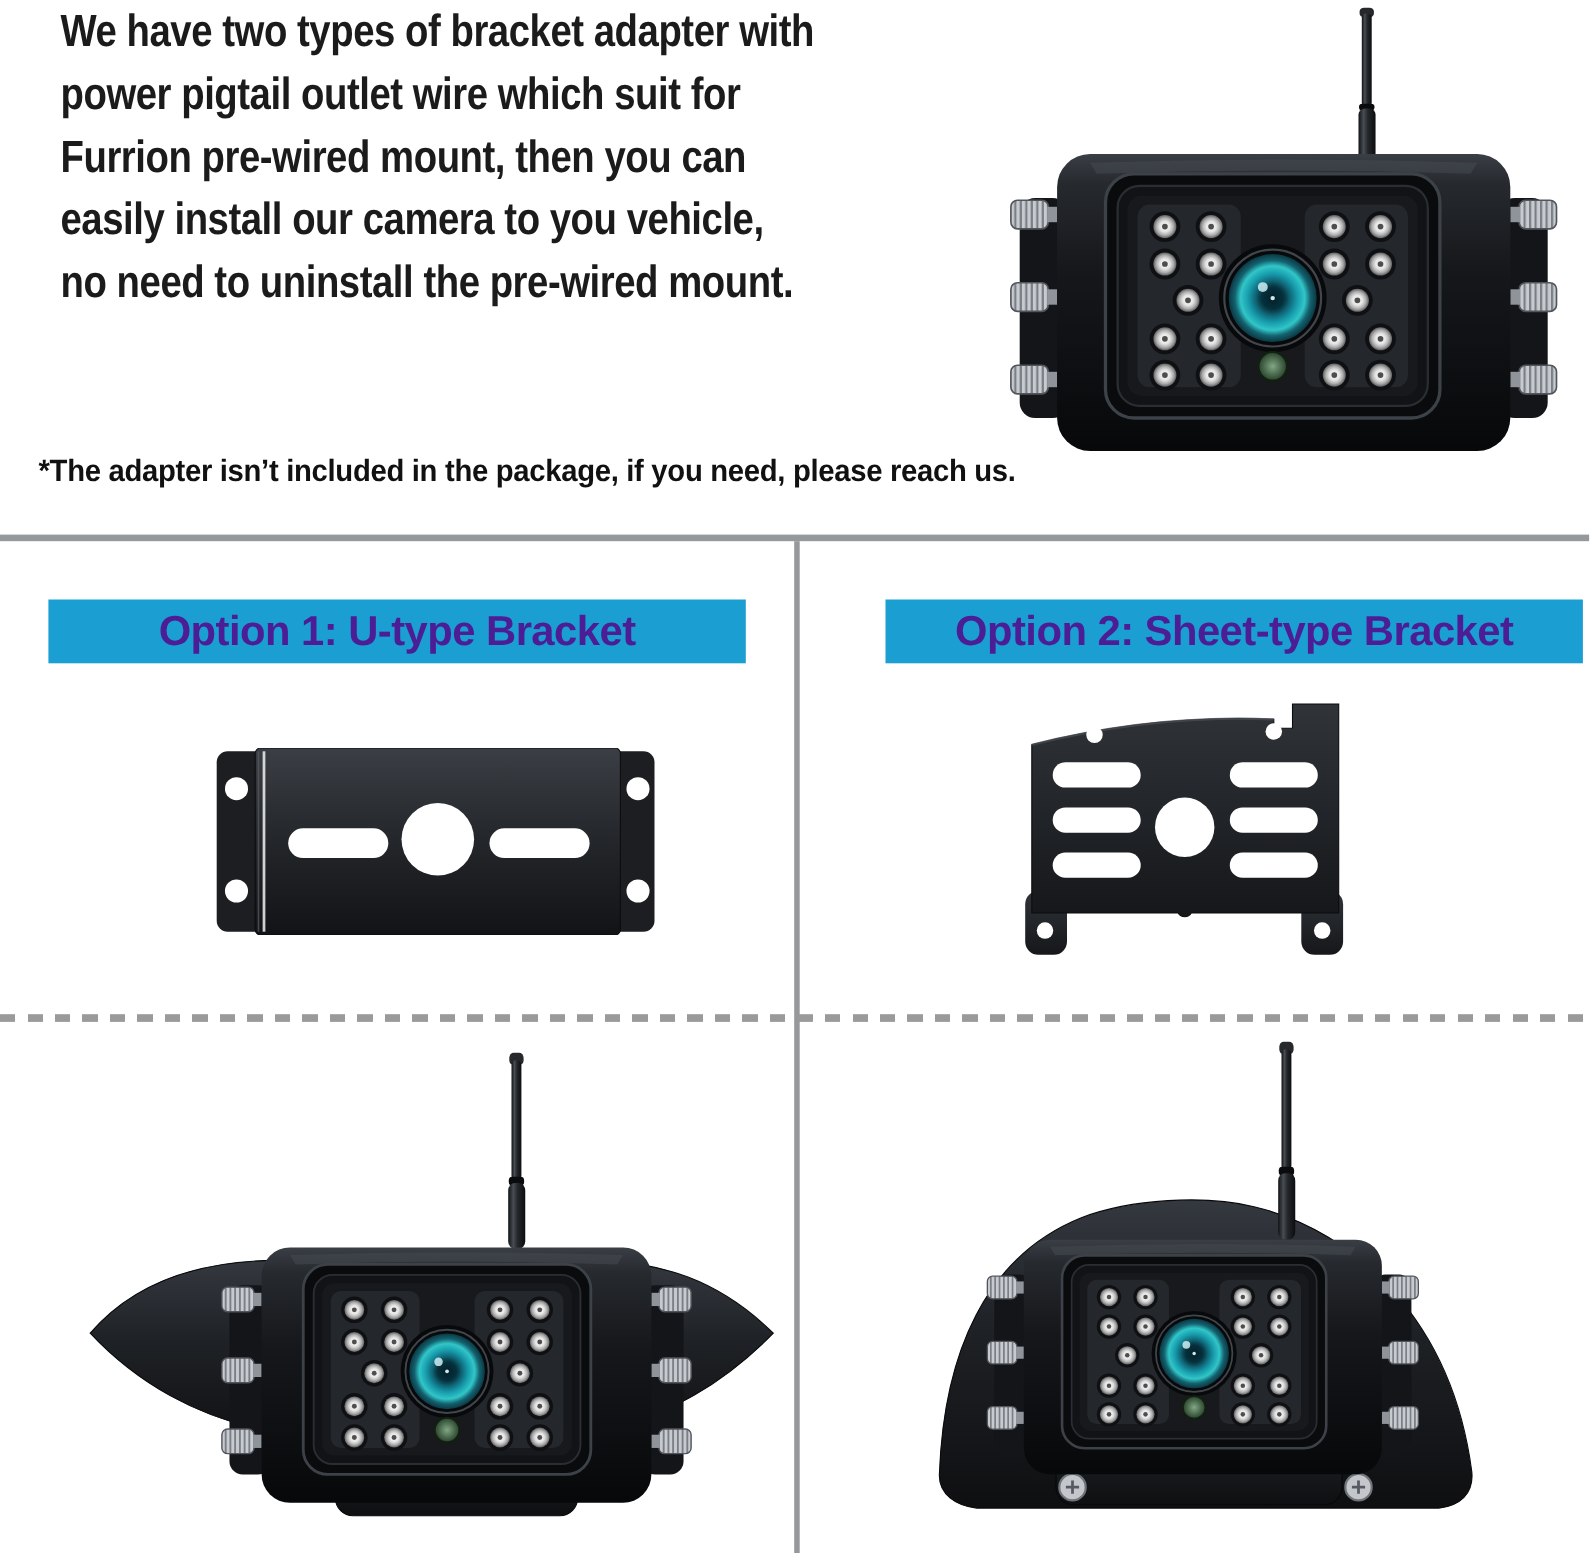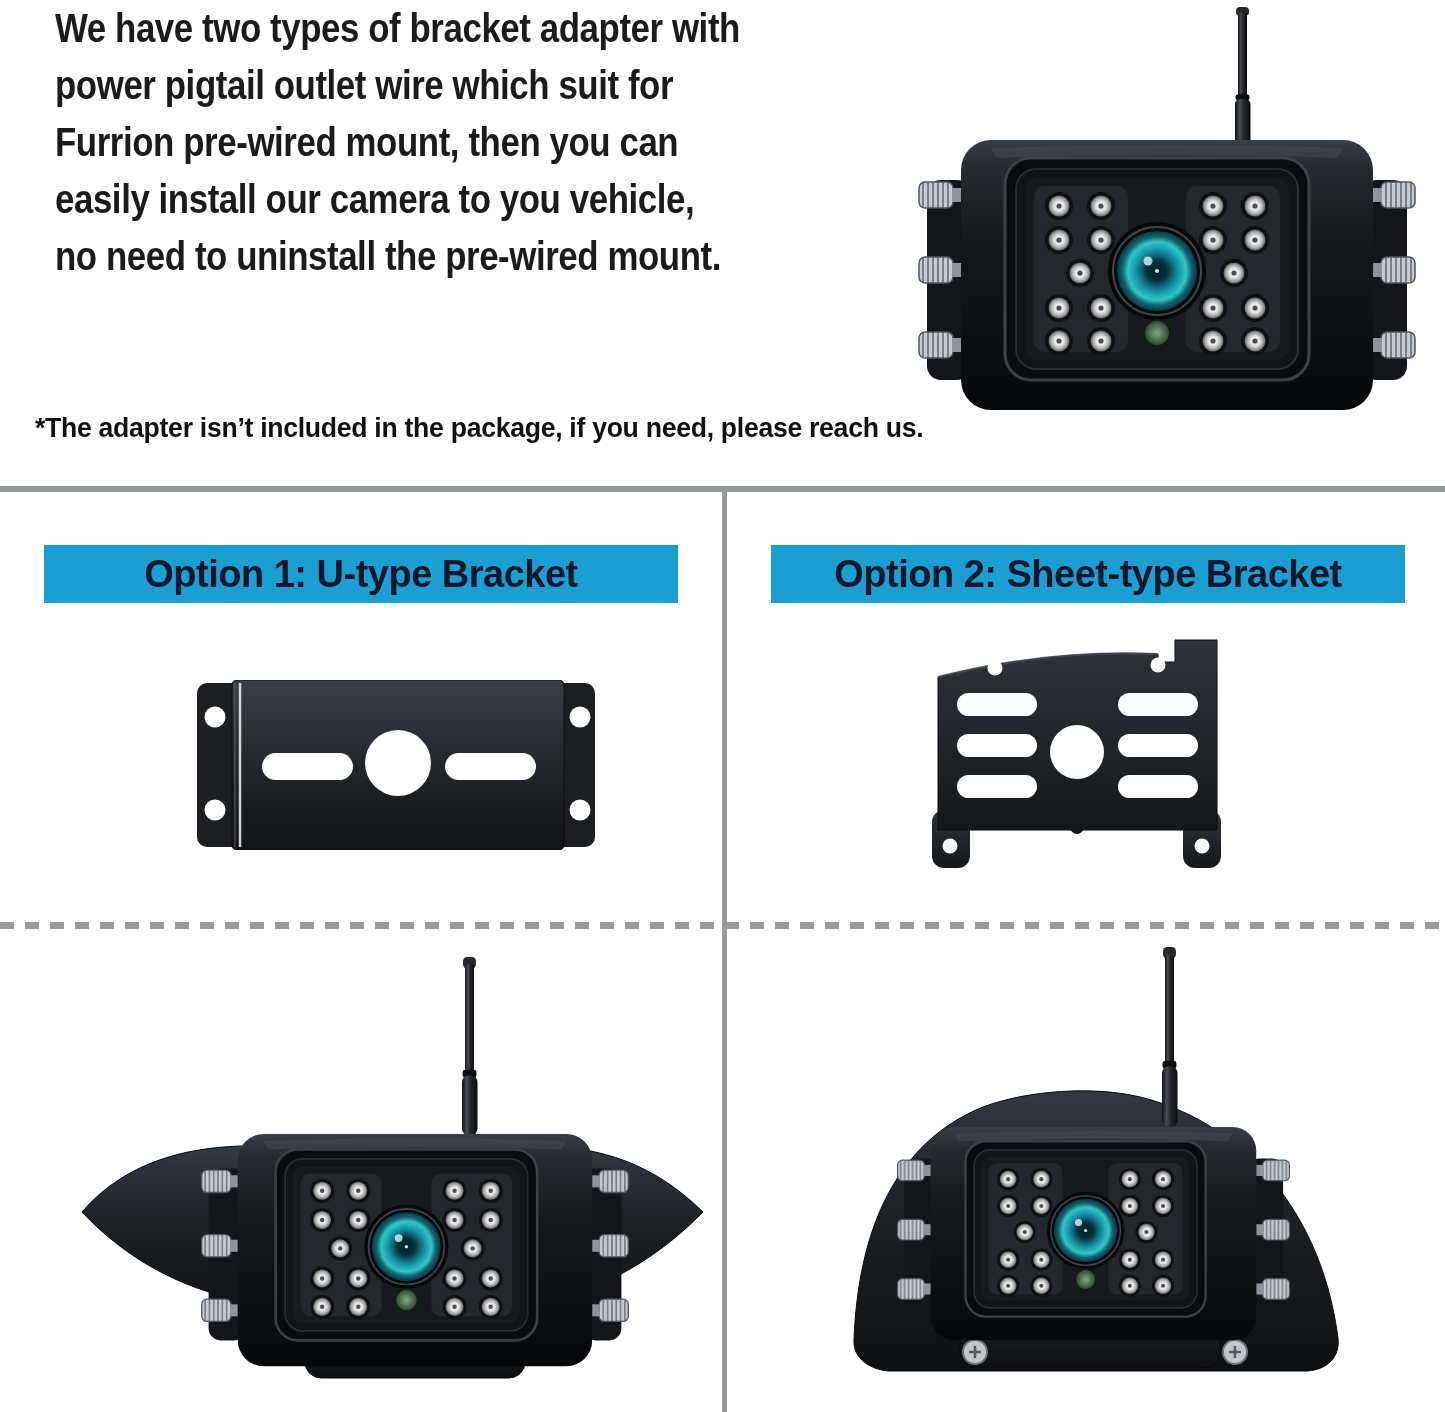--- a/index.html
+++ b/index.html
@@ -13,24 +13,24 @@
         transform:scaleX(.95);transform-origin:left top;white-space:nowrap;letter-spacing:-.3px;}
 
   
   .divider-h{position:absolute;left:0;top:486px;width:1445px;height:6px;background:#96999b;}
   .divider-v{position:absolute;left:722px;top:492px;width:5px;height:920px;background:#96999b;}
   .divider-dashed{position:absolute;left:0;top:922px;width:1445px;height:7px;
         background:repeating-linear-gradient(90deg,#9a9a9a 0 14px,transparent 14px 25px);}
 
   
   .banner{position:absolute;top:545px;width:634px;height:58px;background:#1b9fd2;
-          color:#0f172a;font-size:38px;font-weight:700;line-height:58px;text-align:center;
+          color:#4c1d95;font-size:38px;font-weight:700;line-height:58px;text-align:center;
           letter-spacing:-.5px;white-space:nowrap;}
   .banner.opt1{left:44px;}
-  .banner.opt2{left:771px;}
+  .banner.opt2{left:805px;}
 
   
   .fig{position:absolute;}
   .fig svg{display:block;width:100%;height:100%;}
   #fig-camera-top{left:915px;top:0px;width:505px;height:412px;}
   #fig-u-bracket{left:196px;top:680px;width:400px;height:170px;}
   #fig-sheet-bracket{left:930px;top:635px;width:295px;height:235px;}
   #fig-cam-left{left:80px;top:950px;width:625px;height:440px;}
   #fig-cam-right{left:850px;top:942px;width:495px;height:445px;}
   .defs-holder{position:absolute;width:0;height:0;overflow:hidden;}

